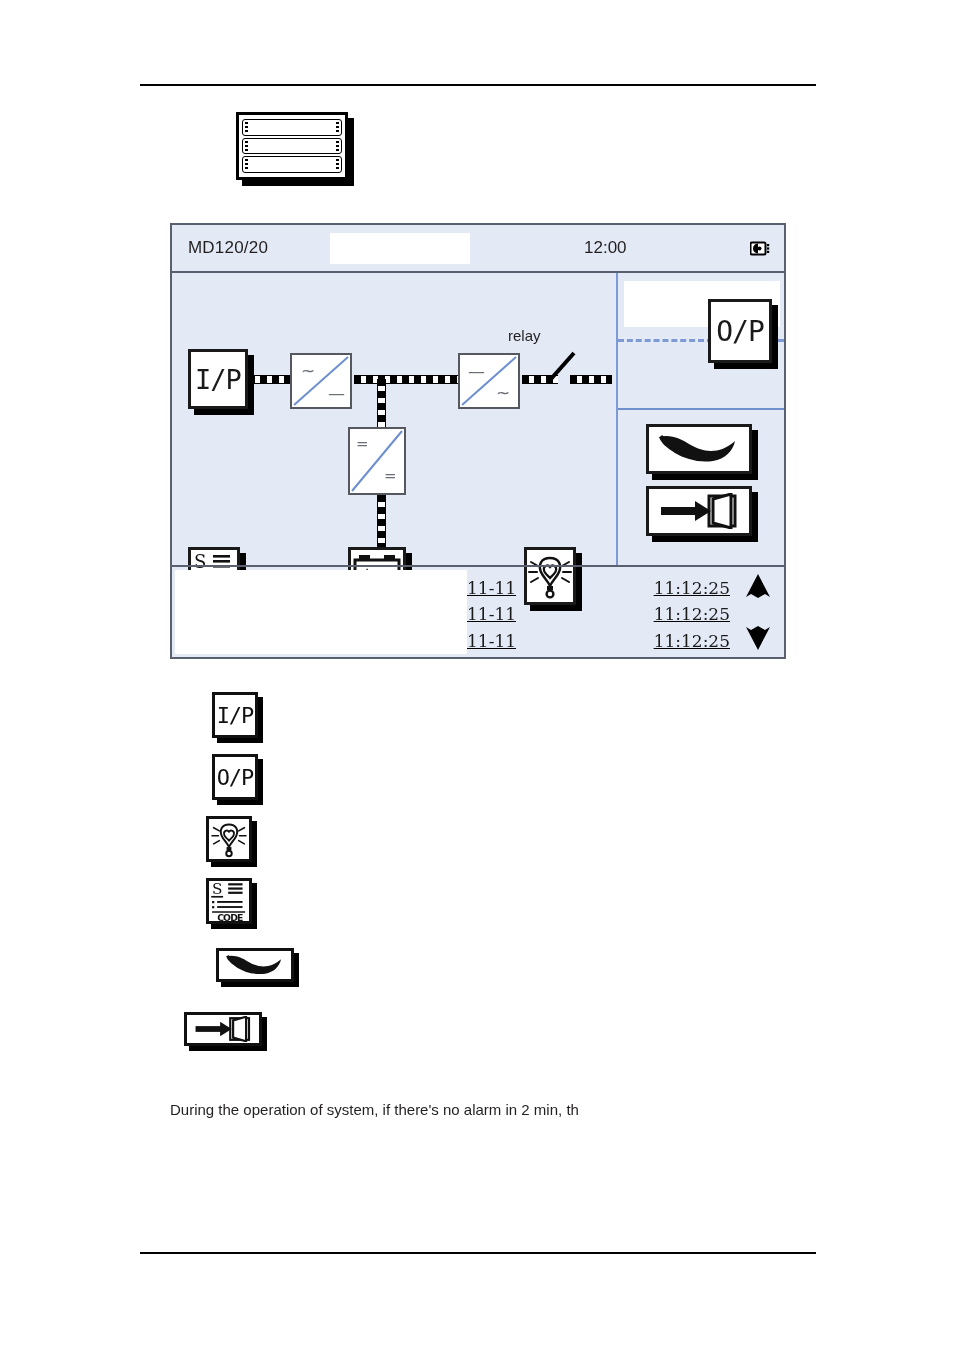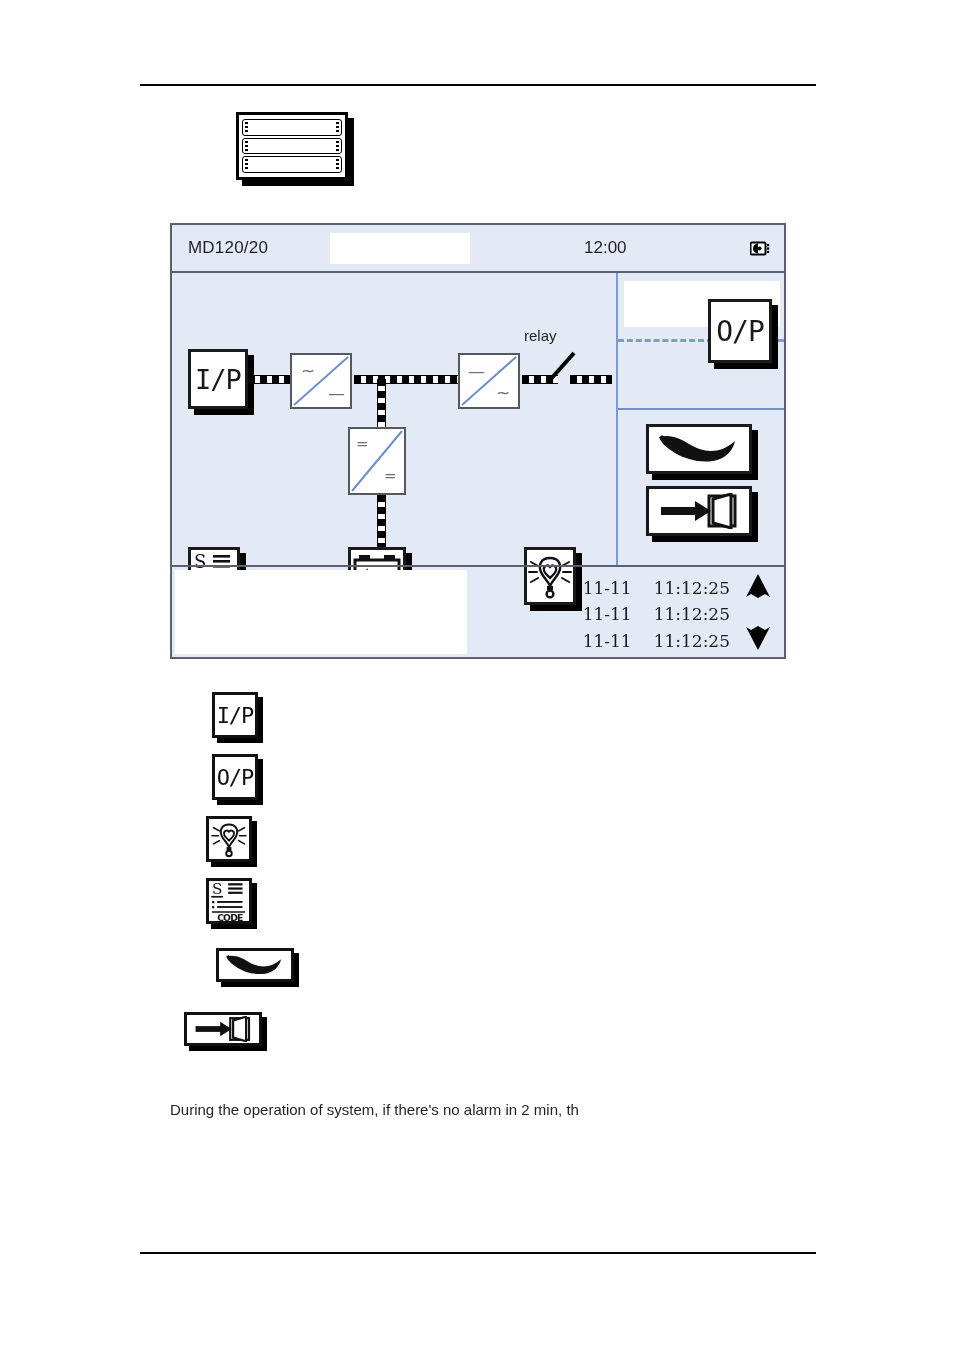--- a/index.html
+++ b/index.html
@@ -74,20 +74,21 @@
     position: absolute;
     left: 170px;
     top: 223px;
     width: 616px;
     height: 436px;
     background: #e3eaf6;
     border: 2px solid #5a6070;
     box-sizing: border-box;
     display: flex;
     flex-direction: column;
+    text-decoration: underline;
   }
 
   
   .ups-header {
     height: 48px;
     flex: 0 0 48px;
     border-bottom: 2px solid #5a6070;
     display: flex;
     align-items: center;
     position: relative;
@@ -239,21 +240,21 @@
     display: flex;
     flex-direction: column;
     justify-content: center;
     font-family: "DejaVu Serif", serif;
     font-size: 17px;
     color: #1a1a1a;
   }
   .log-row {
     display: flex;
     gap: 22px;
-    justify-content: flex-end;
+    justify-content: space-between;
     line-height: 1.55;
     padding-right: 54px;
   }
   .log-arrows {
     position: absolute;
     right: 8px;
     top: 6px;
     bottom: 6px;
     width: 36px;
     display: flex;
@@ -376,21 +377,21 @@
       </div>
 
       <div class="conv" style="left:286px; top:80px; width:62px; height:56px;">
         <svg width="58" height="52" viewBox="0 0 58 52">
           <line x1="2" y1="50" x2="56" y2="2" stroke="#6d8fd0" stroke-width="2"></line>
           <text x="8" y="22" font-family="DejaVu Sans, sans-serif" font-size="17" fill="#6b6f78">—</text>
           <text x="36" y="44" font-family="DejaVu Sans, sans-serif" font-size="17" fill="#6b6f78">~</text>
         </svg>
       </div>
 
-      <span class="relay-label" style="left:352px; top:54px;">relay</span>
+      <span class="relay-label" style="left:336px; top:54px;">relay</span>
       <svg style="position:absolute; left:378px; top:76px;" width="28" height="34" viewBox="0 0 28 34">
         <line x1="1" y1="30" x2="24" y2="4" stroke="#000" stroke-width="4"></line>
       </svg>
 
       <div class="conv" style="left:176px; top:154px; width:58px; height:68px;">
         <svg width="54" height="64" viewBox="0 0 54 64">
           <line x1="2" y1="62" x2="52" y2="2" stroke="#6d8fd0" stroke-width="2"></line>
           <text x="6" y="20" font-family="DejaVu Sans, sans-serif" font-size="15" fill="#6b6f78">=</text>
           <text x="34" y="52" font-family="DejaVu Sans, sans-serif" font-size="15" fill="#6b6f78">=</text>
         </svg>

